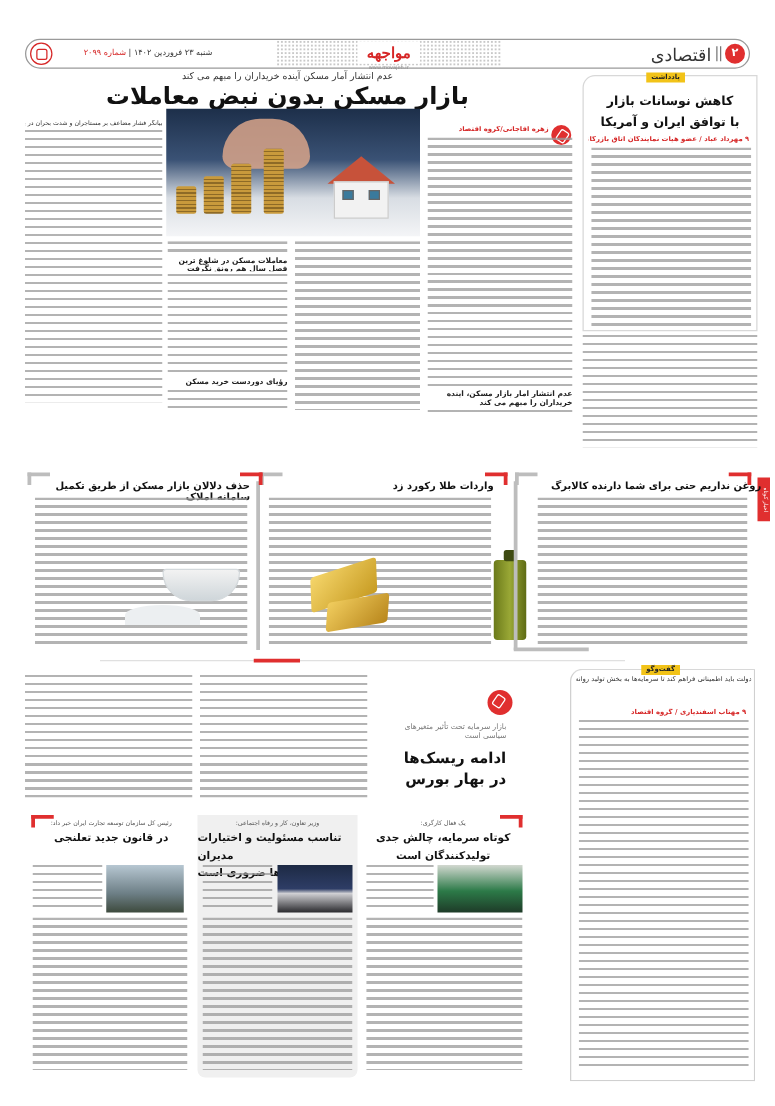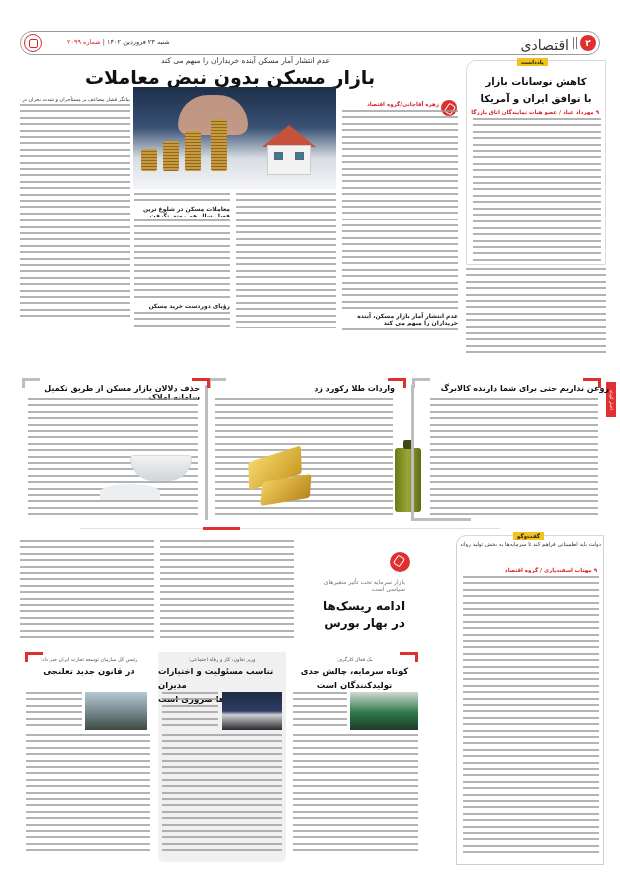--- a/index.html
+++ b/index.html
@@ -31,21 +31,21 @@
   .issue-text { color: #d62727; margin-top: 28px; }
   .logo-circle {
     position: absolute; left: 3px; top: 2px; width: 18px; height: 18px; border-radius: 50%;
     border: 1.5px solid #d62727; background: #fff;
   }
   .logo-circle::after {
     content: ""; position: absolute; left: 4px; top: 4px; width: 7px; height: 7px; border: 1.2px solid #d62727; border-radius: 2px;
   }
 
   
-  .kicker { position: absolute; left: 130px; top: 56px; width: 200px; text-align: right; font-size: 7.5px; color: #333; }
+  .kicker { position: absolute; left: 130px; top: 56px; width: 200px; text-align: center; font-size: 7.5px; color: #333; }
   .headline { position: absolute; left: 30px; top: 66px; width: 400px; text-align: center; font-size: 19px; font-weight: bold; color: #111; letter-spacing: 0.3px; }
 
   
   .col { position: absolute; overflow: hidden; }
   .textlines {
     width: 100%; height: 100%;
     background-image: repeating-linear-gradient(to bottom, #9a9a9a 0px, #9a9a9a 2px, transparent 2px, transparent 6.4px);
     opacity: 0.75;
   }
   .author { font-size: 5.5px; color: #d62727; font-weight: bold; white-space: nowrap; }
@@ -107,20 +107,24 @@
   .bourse-title { position: absolute; left: 305px; top: 598px; width: 100px; font-size: 12px; font-weight: bold; color: #111; text-align: right; line-height: 17px; }
 </style>
 </head>
 <body>
 
 <div class="header-bar">
   <div class="page-num-badge">۲</div>
   <div class="section-glyph"></div>
   <div class="section-name">اقتصادی</div>
 
+  <div class="masthead">
+    <div class="logo-text">مواجهه</div>
+    <div class="logo-url">www.movajeh.ir</div>
+  </div>
 
   <div class="date-text">
     <span>شنبه ۲۳ فروردین ۱۴۰۲</span>
     <span> | </span>
     <span class="issue-text">شماره ۲۰۹۹</span>
   </div>
   <div class="logo-circle"></div>
 </div>
 
 <div class="kicker">عدم انتشار آمار مسکن آینده خریداران را مبهم می کند</div>

